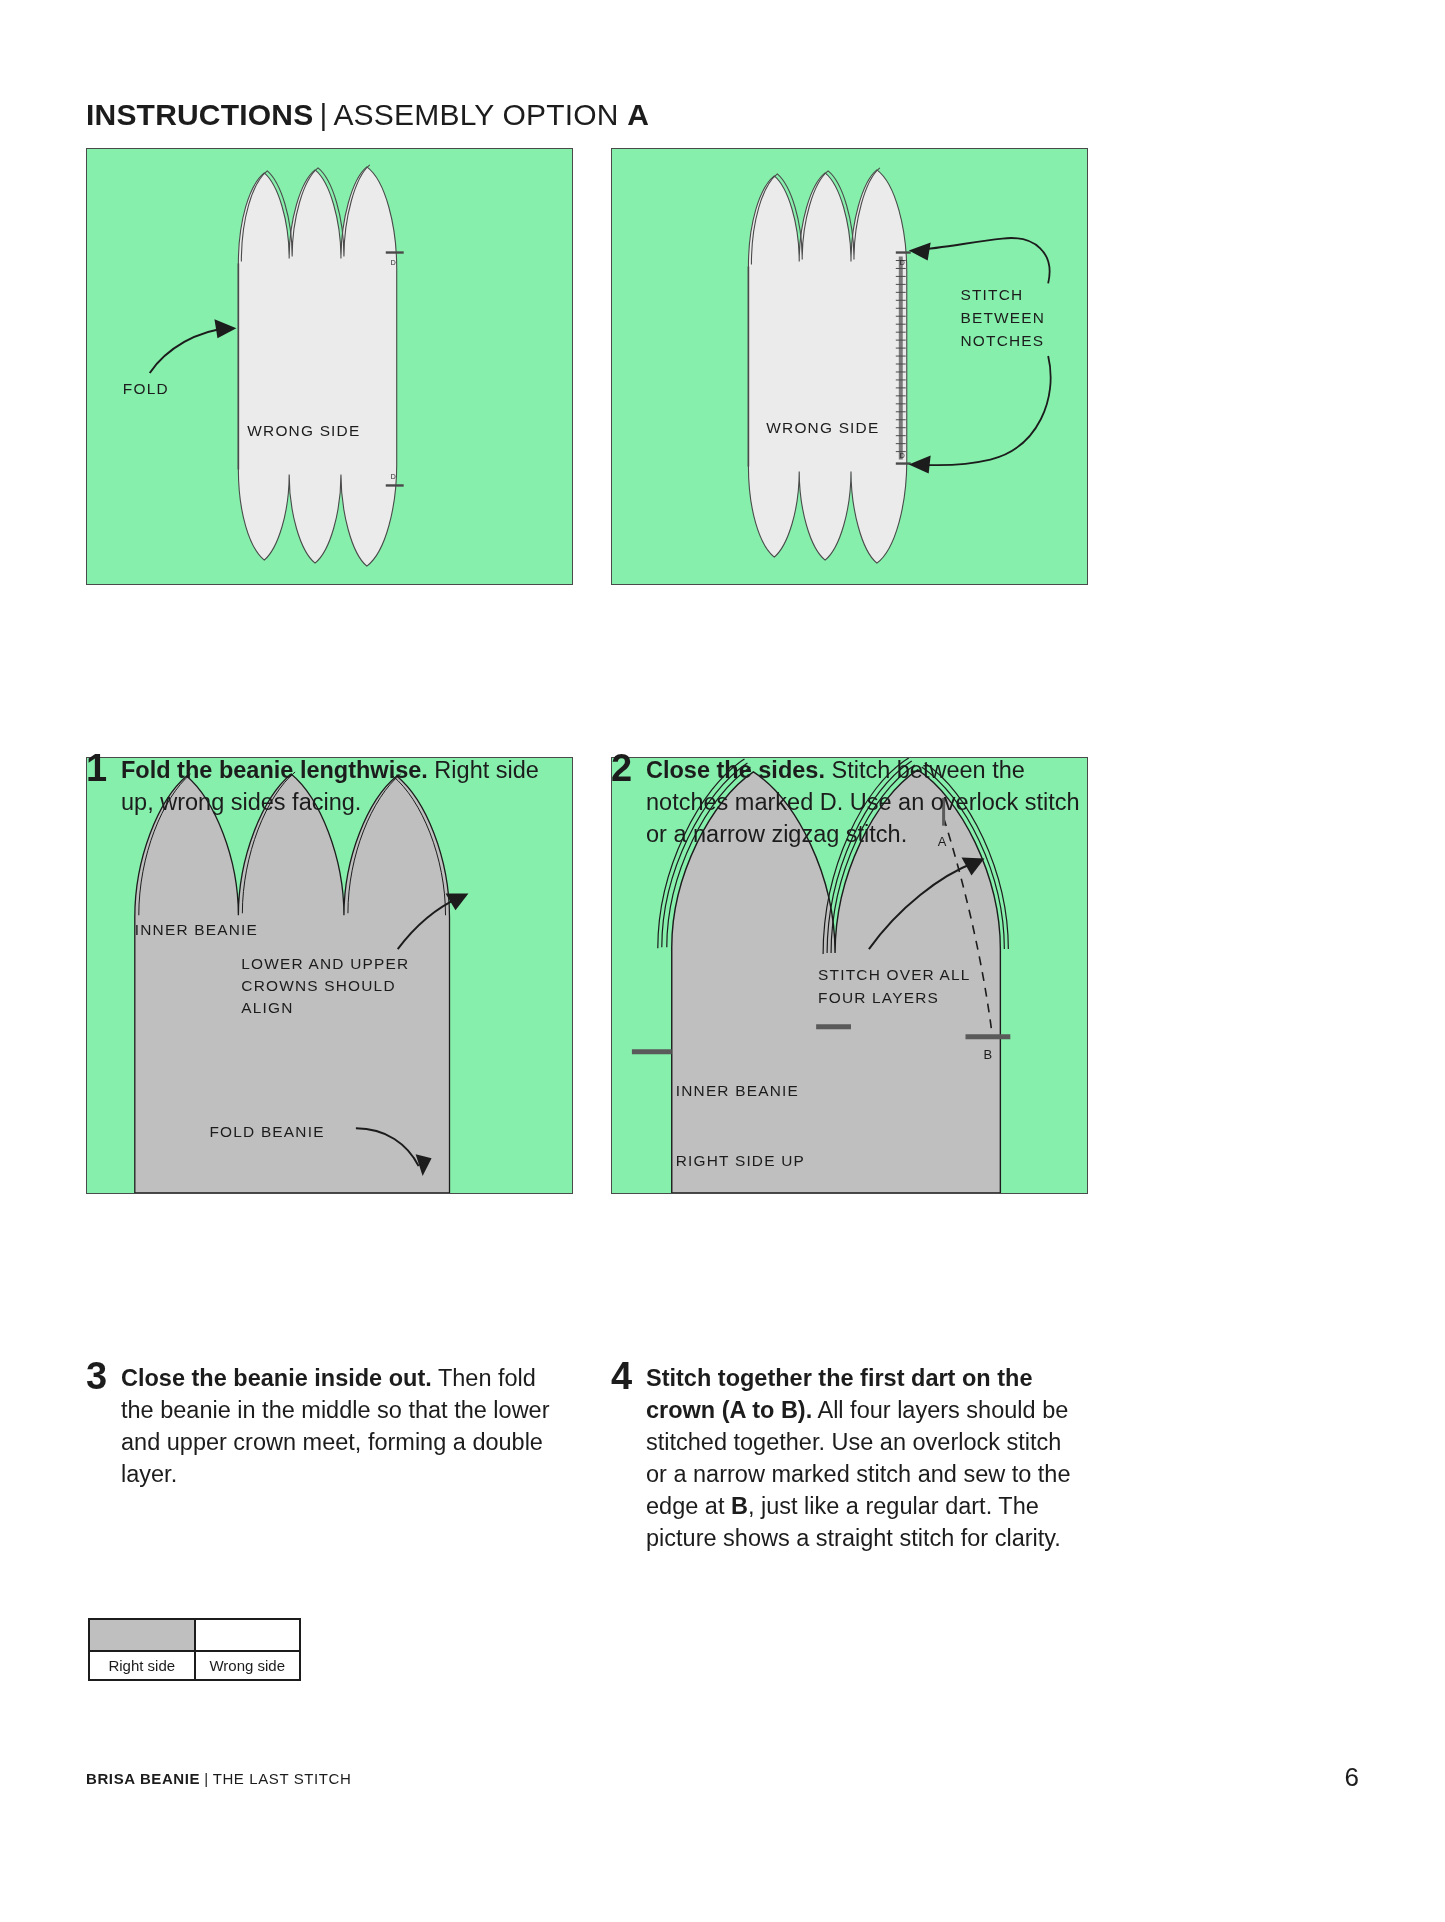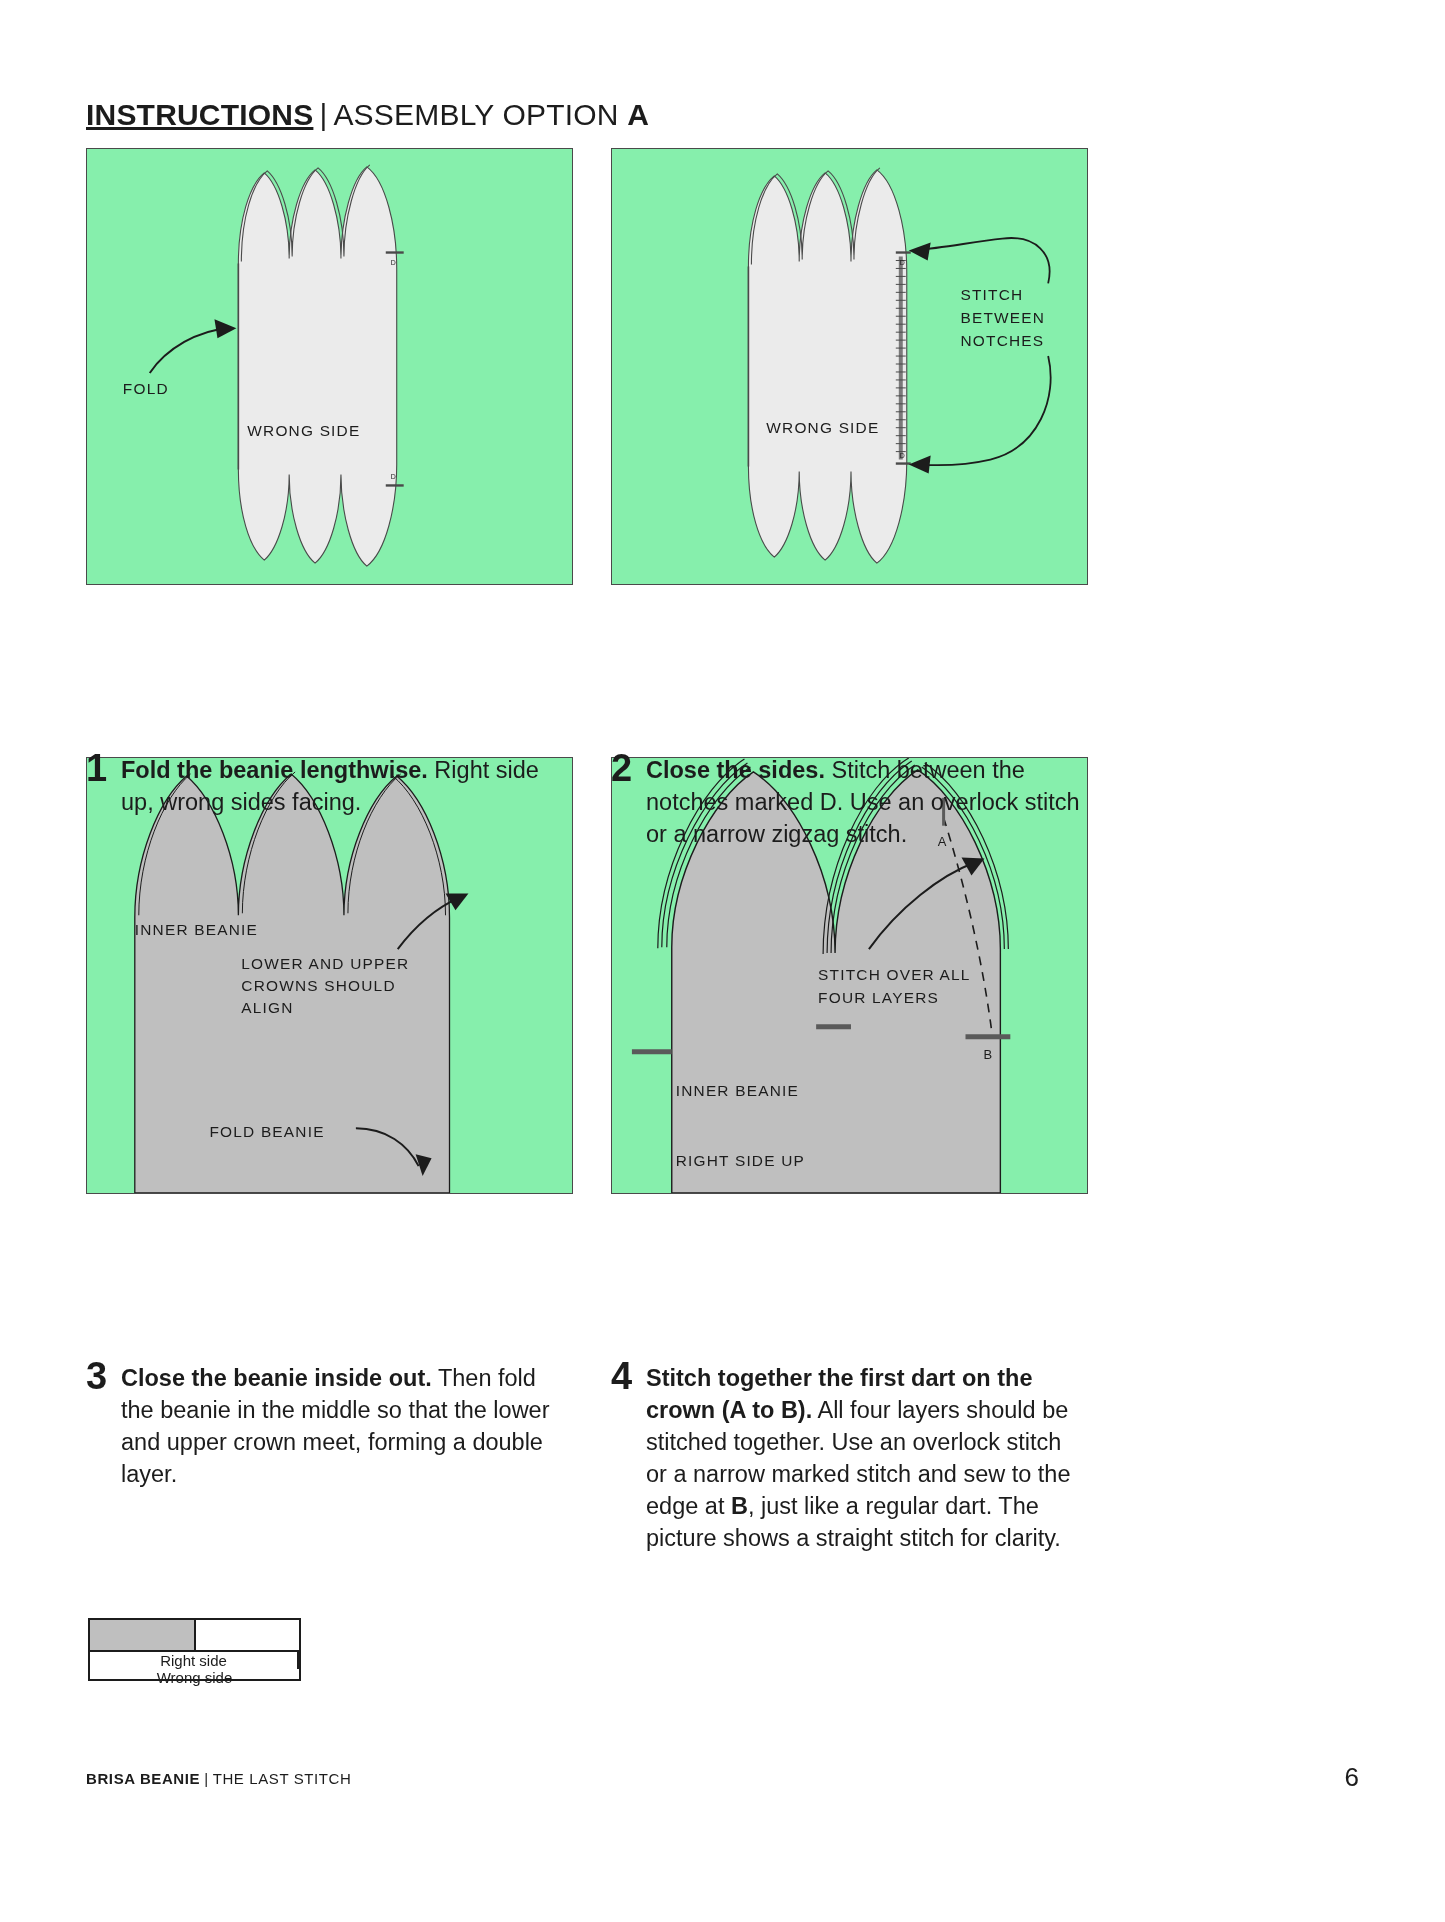--- a/index.html
+++ b/index.html
@@ -9,21 +9,21 @@
     font-family: "Liberation Sans", sans-serif;
     color: #1c1c1c;
   }
   .page { position: relative; width: 1445px; height: 1922px; background:#fff; }
 
   
   .header {
     position: absolute; left: 86px; top: 98px;
     font-size: 30px; letter-spacing: 0.2px; white-space: nowrap;
   }
-  .header .h-bold { font-weight: 700; text-decoration: underline; }
+  .header .h-bold { font-weight: 700; }
   .header .h-bar  { font-weight: 300; margin: 0 6px; }
   .header .h-reg  { font-weight: 400; margin-top: 47px; }
   .header .h-a    { font-weight: 700; }
 
   
   .panel {
     position: absolute;
     border: 1px solid #4a4a4a;
     background: #86efac;
     overflow: hidden;
@@ -61,21 +61,21 @@
 
   
   .legend {
     position:absolute; left:88px; top:1618px;
     width: 213px; border: 2px solid #1c1c1c;
   }
   .legend-swatches { display:flex; height: 30px; }
   .legend-sw { flex:1; }
   .legend-sw.right { background:#bfbfbf; border-right:2px solid #1c1c1c; }
   .legend-sw.wrong { background:#ffffff; }
-  .legend-labels { display:flex; height: 29px; border-top:2px solid #1c1c1c;flex-direction:column; }
+  .legend-labels { display:flex; height: 29px; border-top:2px solid #1c1c1c; }
   .legend-lab {
     flex:1; display:flex; align-items:center; justify-content:center;
     font-size: 15px;
   }
   .legend-lab.first { border-right:2px solid #1c1c1c; }
 
   
   .footer-left {
     position:absolute; left:86px; top:1770px;
     font-size: 15px; letter-spacing: 0.6px; white-space:nowrap;

